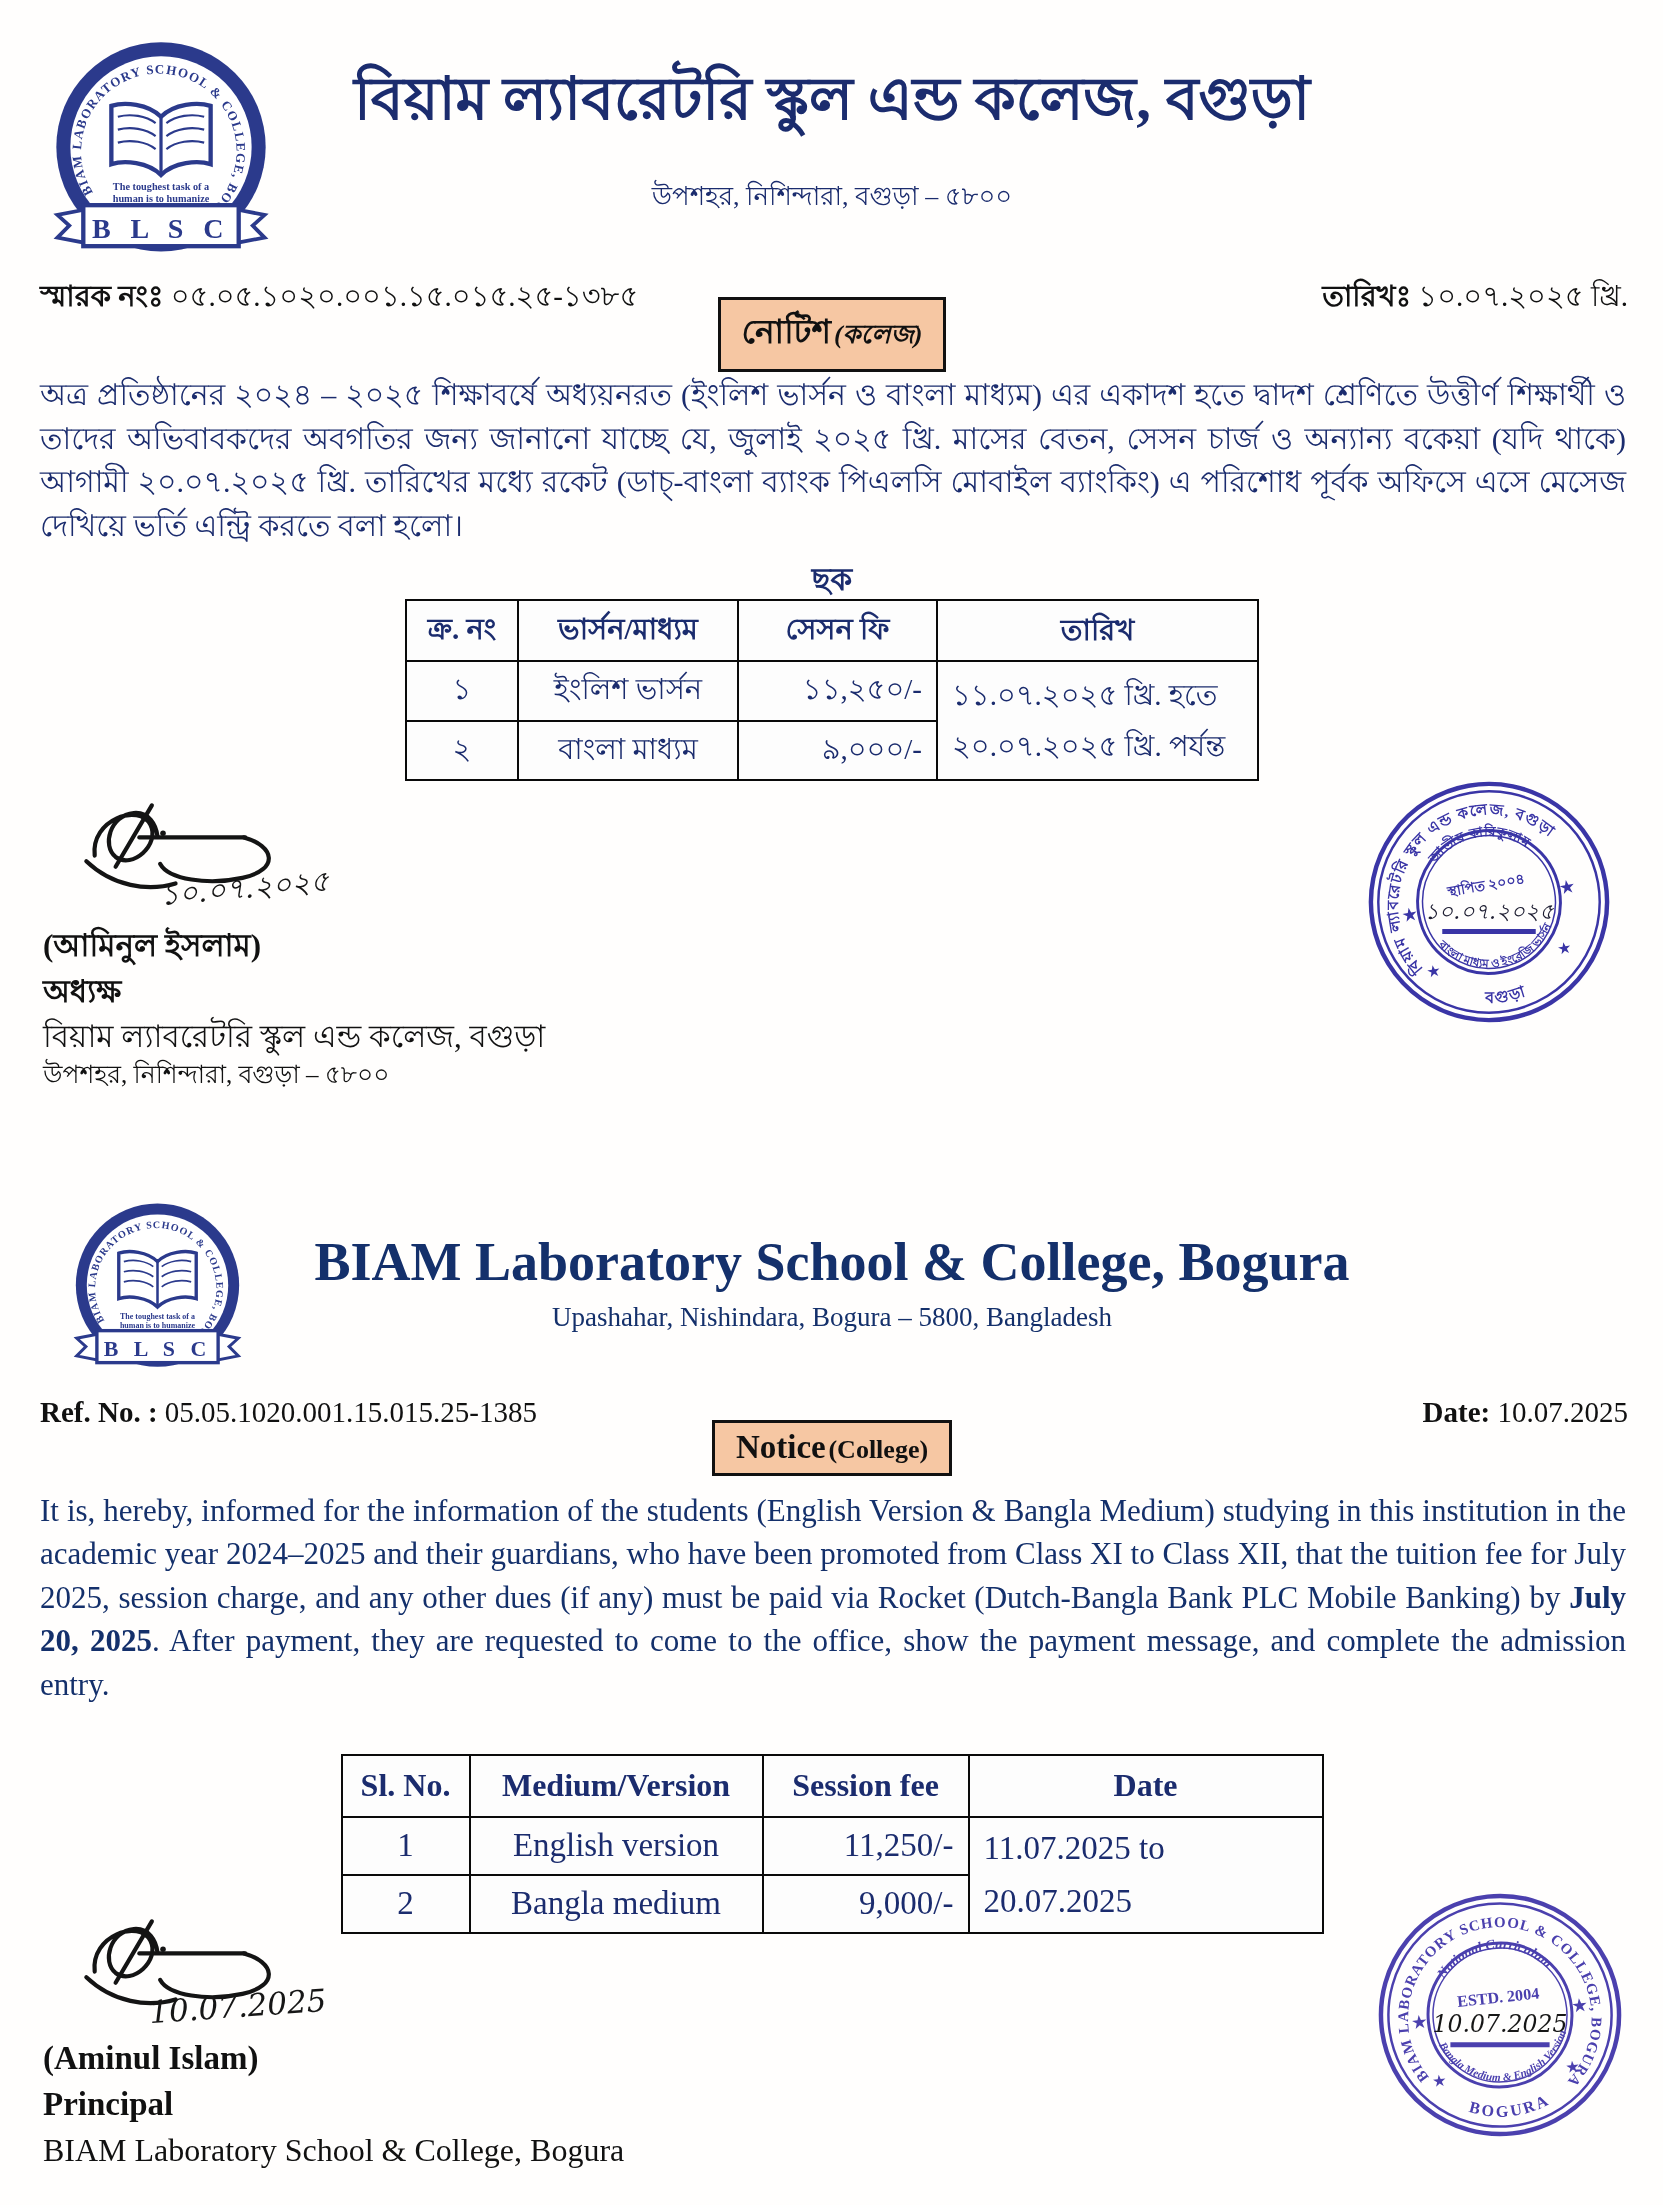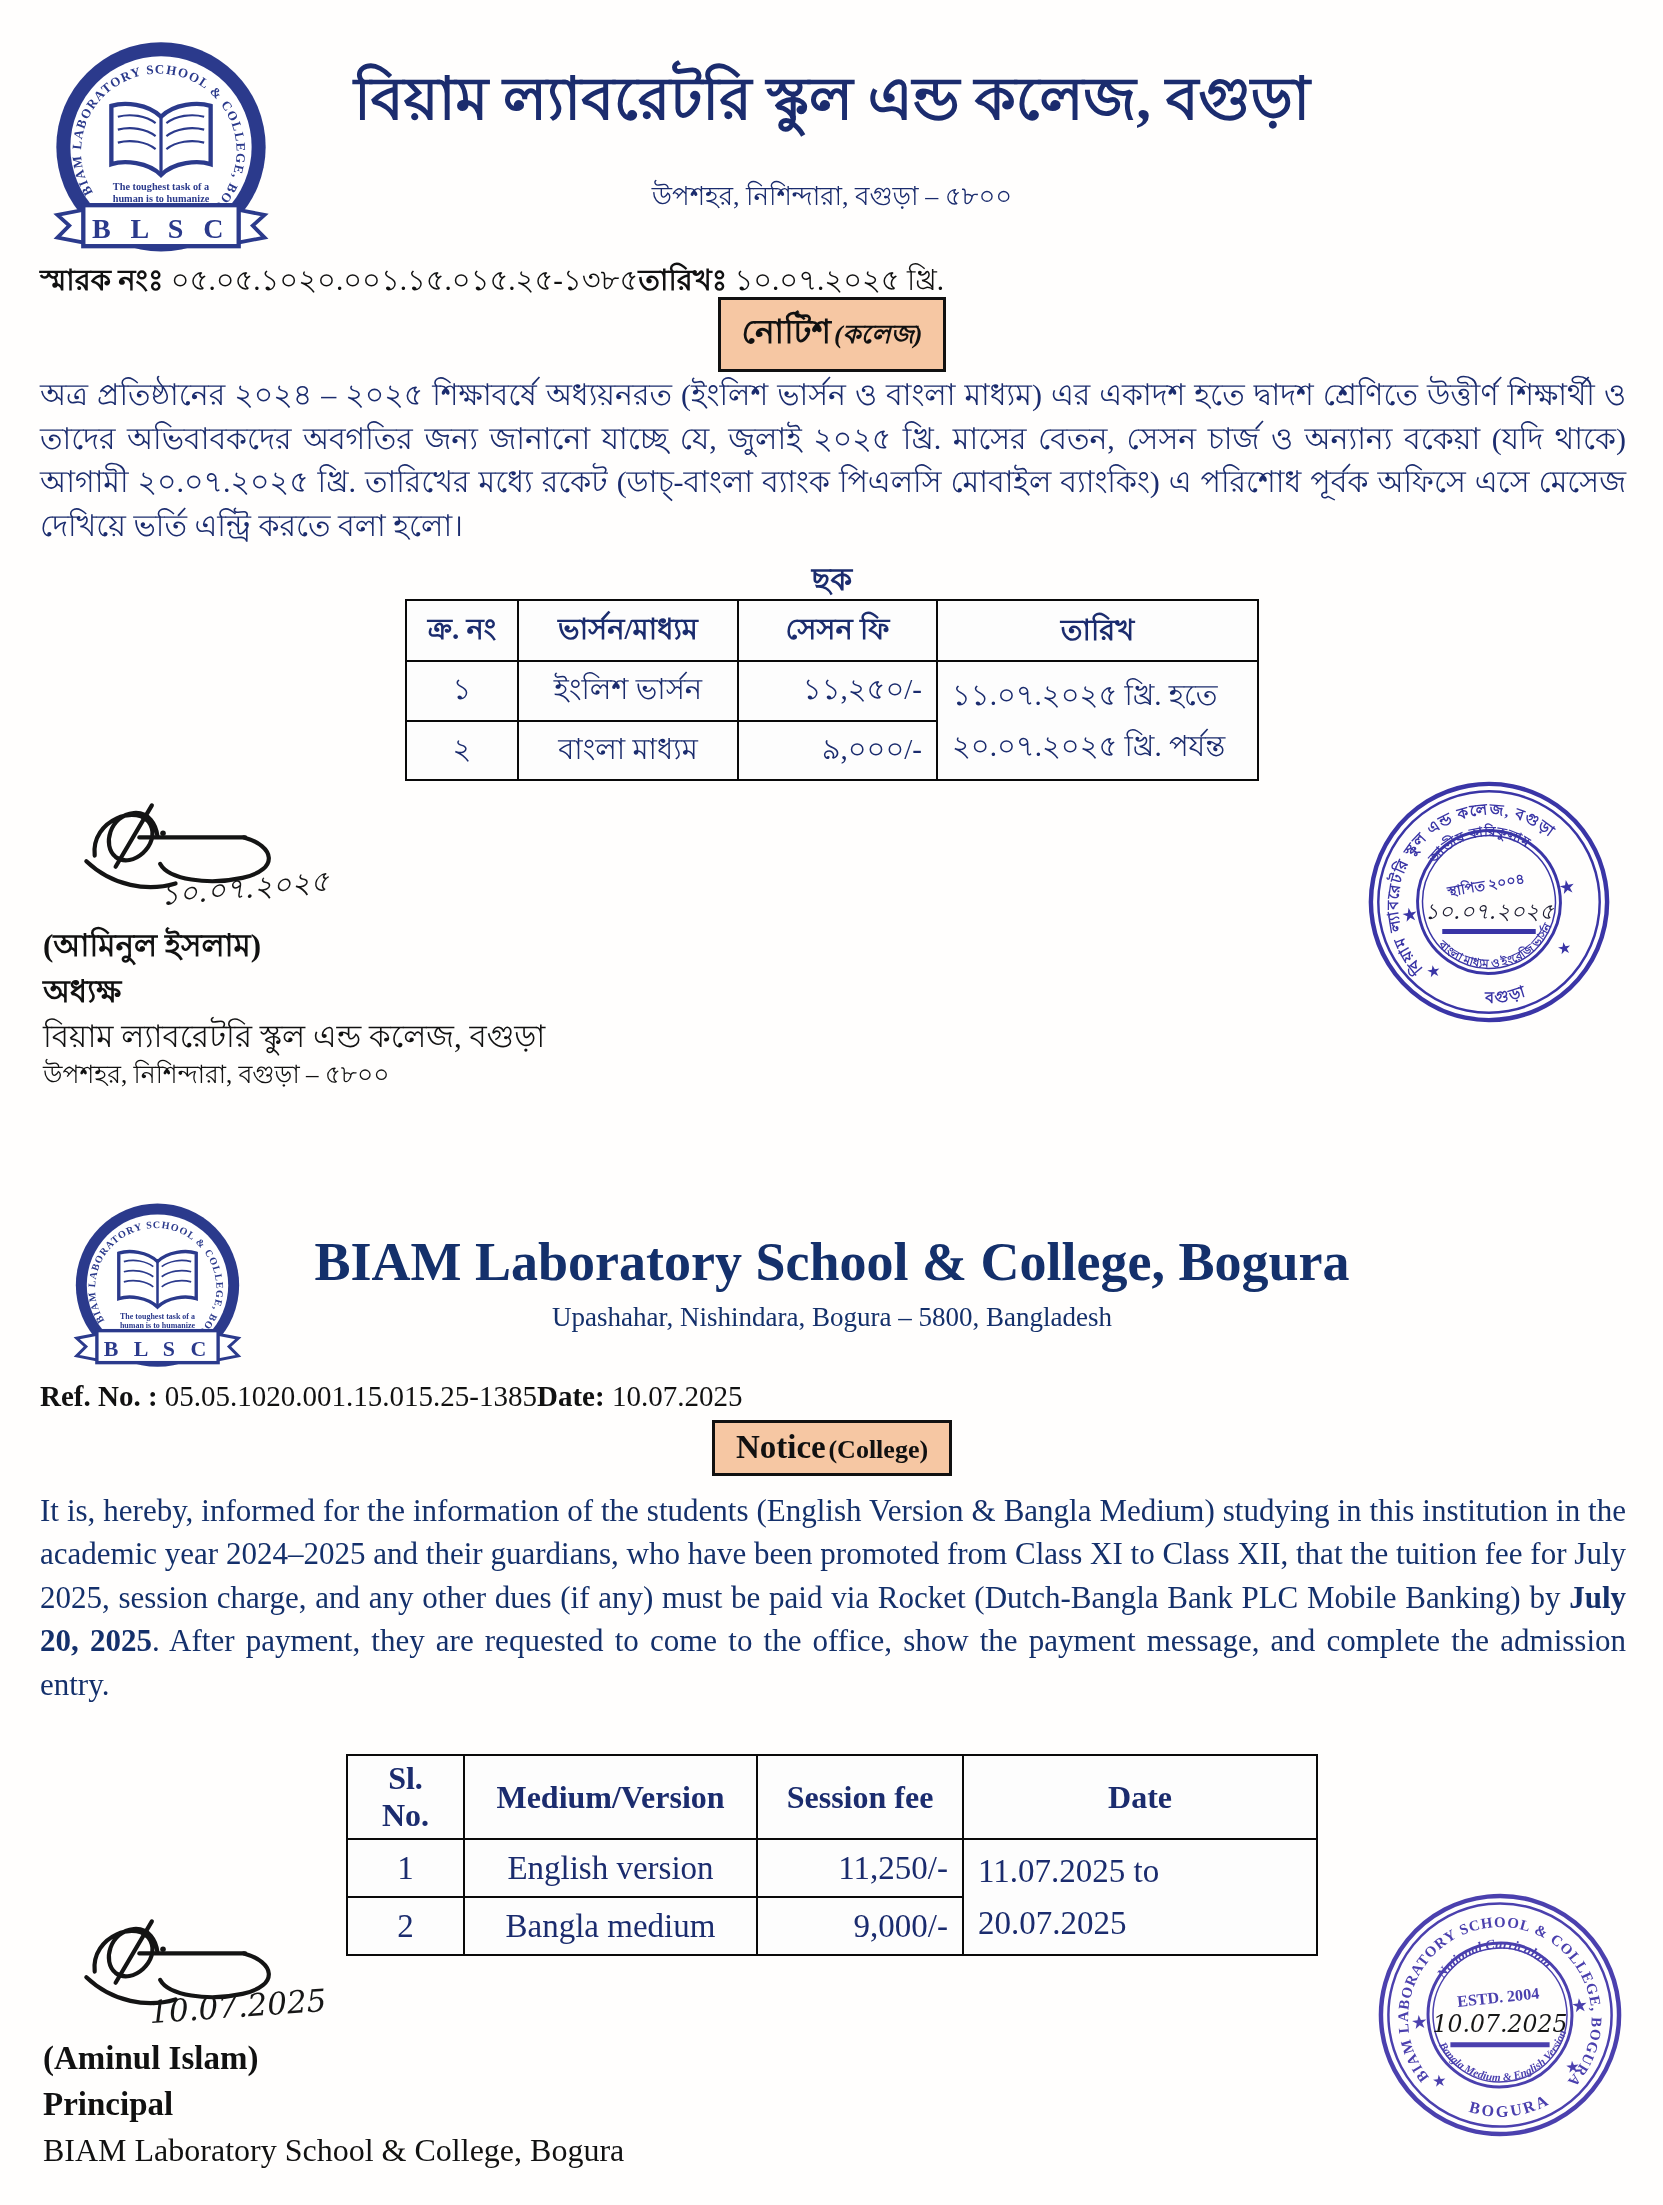--- a/index.html
+++ b/index.html
@@ -21,21 +21,21 @@
   .centered{left:0;right:0;text-align:center;}
   
   .bn-title{top:67px;font-size:59px;font-weight:bold;color:var(--navy);line-height:1.1;}
   .bn-subtitle{top:176px;font-size:26px;color:var(--navy);}
   .en-title{top:1231px;font-size:54px;font-weight:bold;color:#14306b;}
   .en-subtitle{top:1302px;font-size:27px;color:#14306b;}
   .logo-box{display:block;}
   .logo1{left:53px;top:39px;width:216px;height:232px;}
   .logo2{left:73px;top:1201px;width:169px;height:181px;}
   
-  .ref-row{left:40px;right:36px;display:flex;font-size:29px;}
+  .ref-row{left:40px;right:36px;display:flex;justify-content:space-between;font-size:29px;margin-top:16px;}
   .ref-row.bn{top:257px;}
   .ref-row.en{top:1380px;}
   .ref-label{font-weight:bold;}
   
   .badge-wrap{left:0;right:0;text-align:center;}
   .badge-wrap.bn{top:297px;}
   .badge-wrap.en{top:1420px;}
   .badge{display:inline-block;background:var(--badge-bg);border:3.5px solid #111;
          padding:5.6px 21px 7px 21px;color:#111;}
   .badge .b-main{font-size:33px;font-weight:bold;}
@@ -63,21 +63,21 @@
   .tbl-bn{font-size:29px;}
   .tbl-bn th{font-size:29px;font-weight:bold;height:52px;}
   .tbl-bn td{height:53px;}
   .tbl-en{font-size:33px;color:#14306b;}
   .tbl-en th{font-size:32px;font-weight:bold;height:46px;}
   .tbl-en td{height:49px;}
   .c-sl{width:112px;text-align:center;margin-left:41px;}
   .c-med{width:220px;text-align:center;}
   .c-fee{width:199px;text-align:right;}
   .c-date{width:321px;text-align:left;line-height:1.75;}
-  .tbl-en .c-sl{width:117px;}
+  .tbl-en .c-sl{width:128px;}
   .tbl-en .c-med{width:293px;}
   .tbl-en .c-fee{width:206px;}
   .tbl-en .c-date{width:354px;line-height:1.6;}
   table.doc th{text-align:center;}
   
   .sig{left:43px;width:642px;}
   .sig.bn{top:794px;height:300px;}
   .sig.en{top:1910px;height:300px;}
   .sig svg.scribble{position:absolute;left:28px;top:0;}
   .hand-date{position:absolute;font-style:italic;color:#161616;transform:rotate(-5deg);

